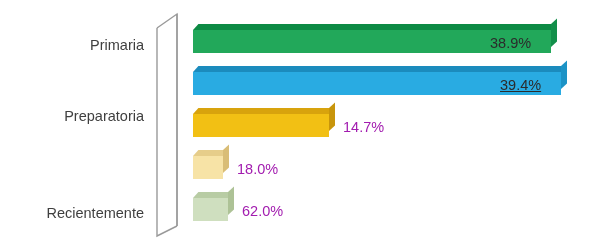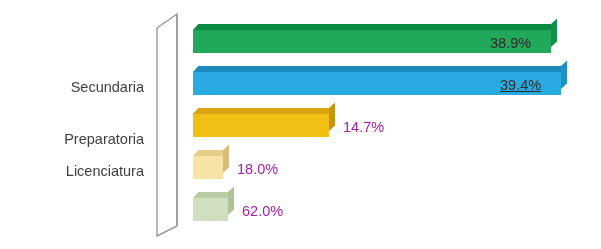--- a/index.html
+++ b/index.html
@@ -110,23 +110,23 @@
   .value-label.inside {
     color: #2b2b2b;
   }
 </style>
 </head>
 <body>
 
 <div id="chart-root">
 
   <div id="category-labels">
-    <div class="cat-label" style="top:80px;">Secundaria</div>
-    <div class="cat-label" style="top:132px;">Preparatoria</div>
-    <div class="cat-label" style="top:164px;">Licenciatura</div>
+    <div class="cat-label" style="top:38px;">Primaria</div>
+    <div class="cat-label" style="top:109px;">Preparatoria</div>
+    <div class="cat-label" style="top:206px;">Recientemente</div>
   </div>
 
   <div id="axis-wall">
     <svg width="30" height="228" viewBox="0 0 30 228" xmlns="http://www.w3.org/2000/svg">
 
       <polyline points="2,18 2,226 22,216" fill="none" stroke="#9a9a9a" stroke-width="1.4"></polyline>
       <polyline points="2,18 22,4 22,216" fill="none" stroke="#9a9a9a" stroke-width="1.4"></polyline>
       <line x1="22" y1="4" x2="22" y2="216" stroke="#9a9a9a" stroke-width="1.4"></line>
     </svg>
   </div>

